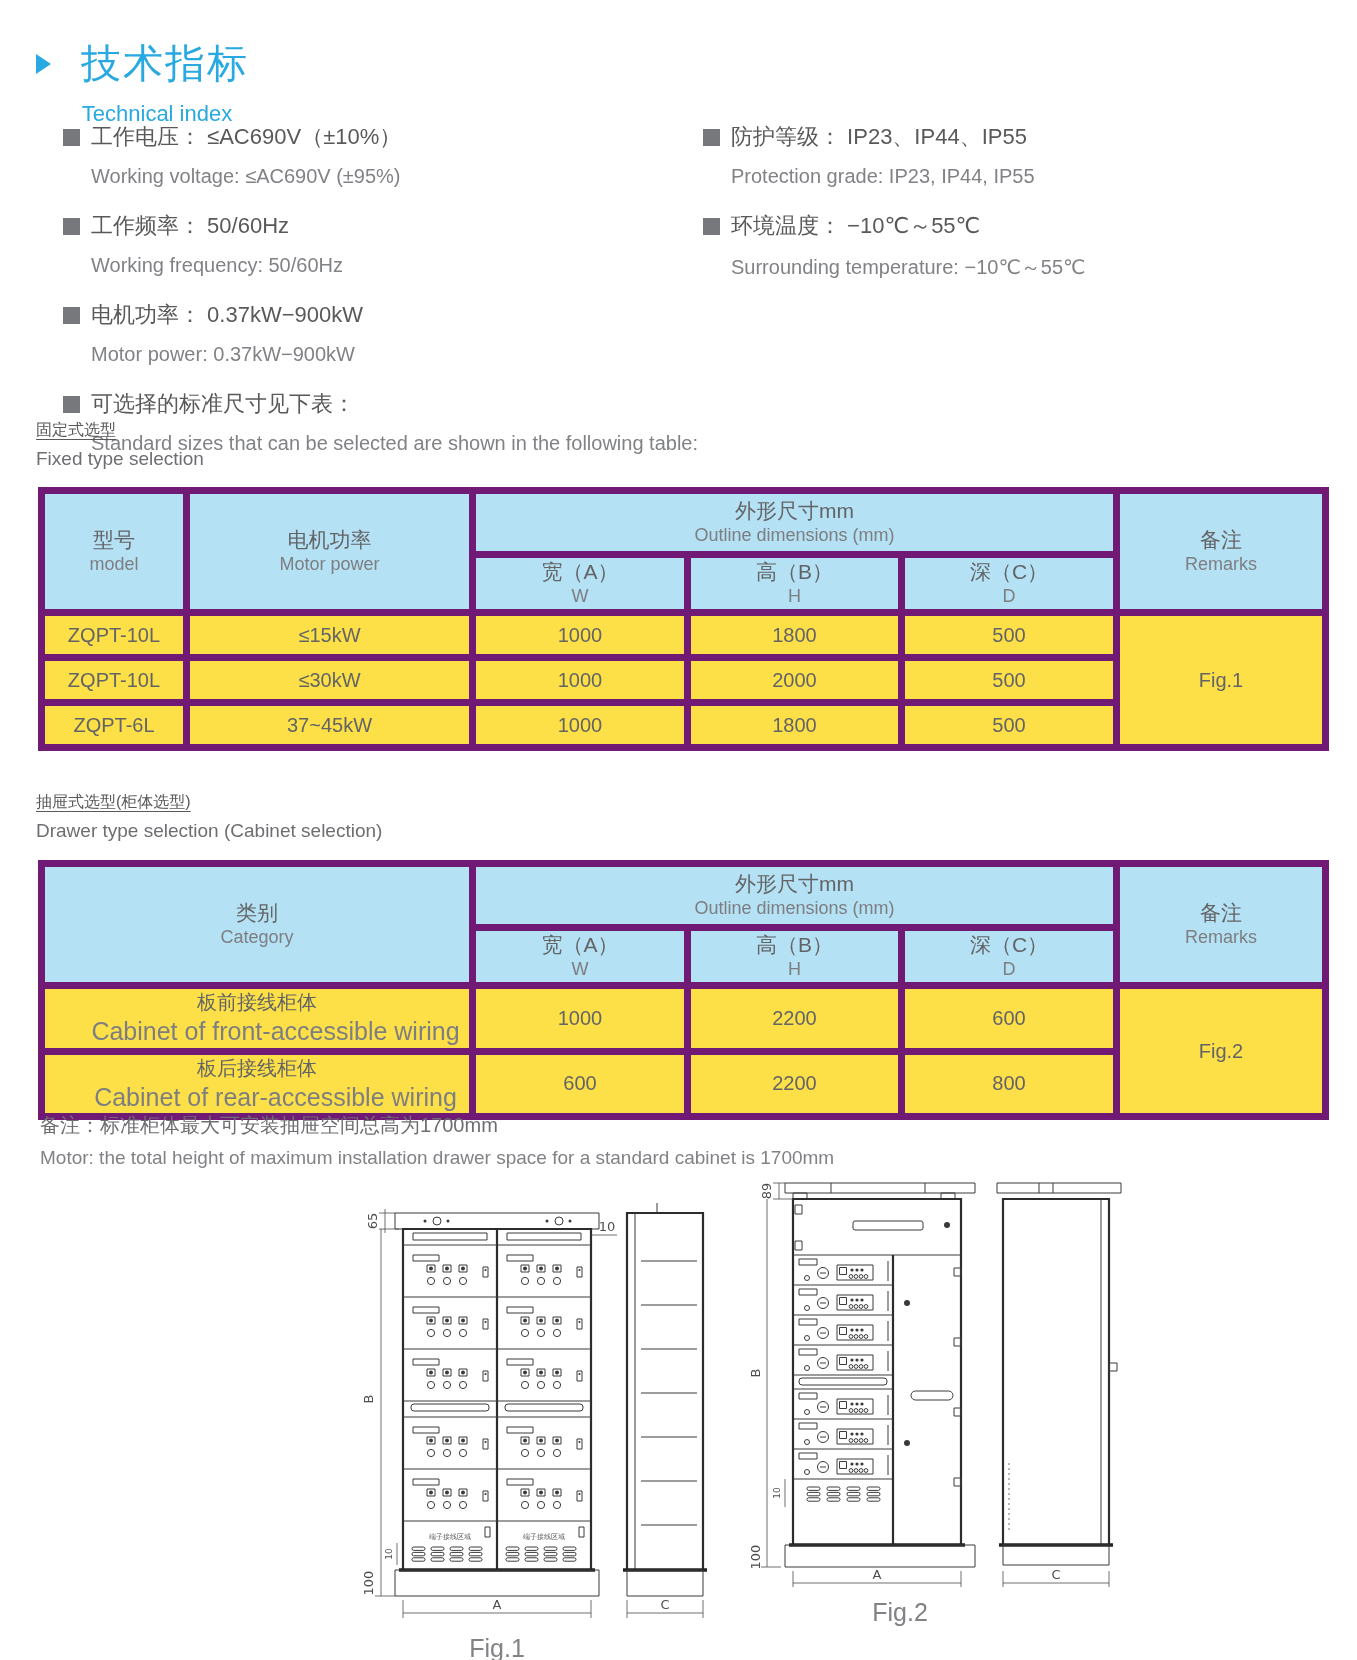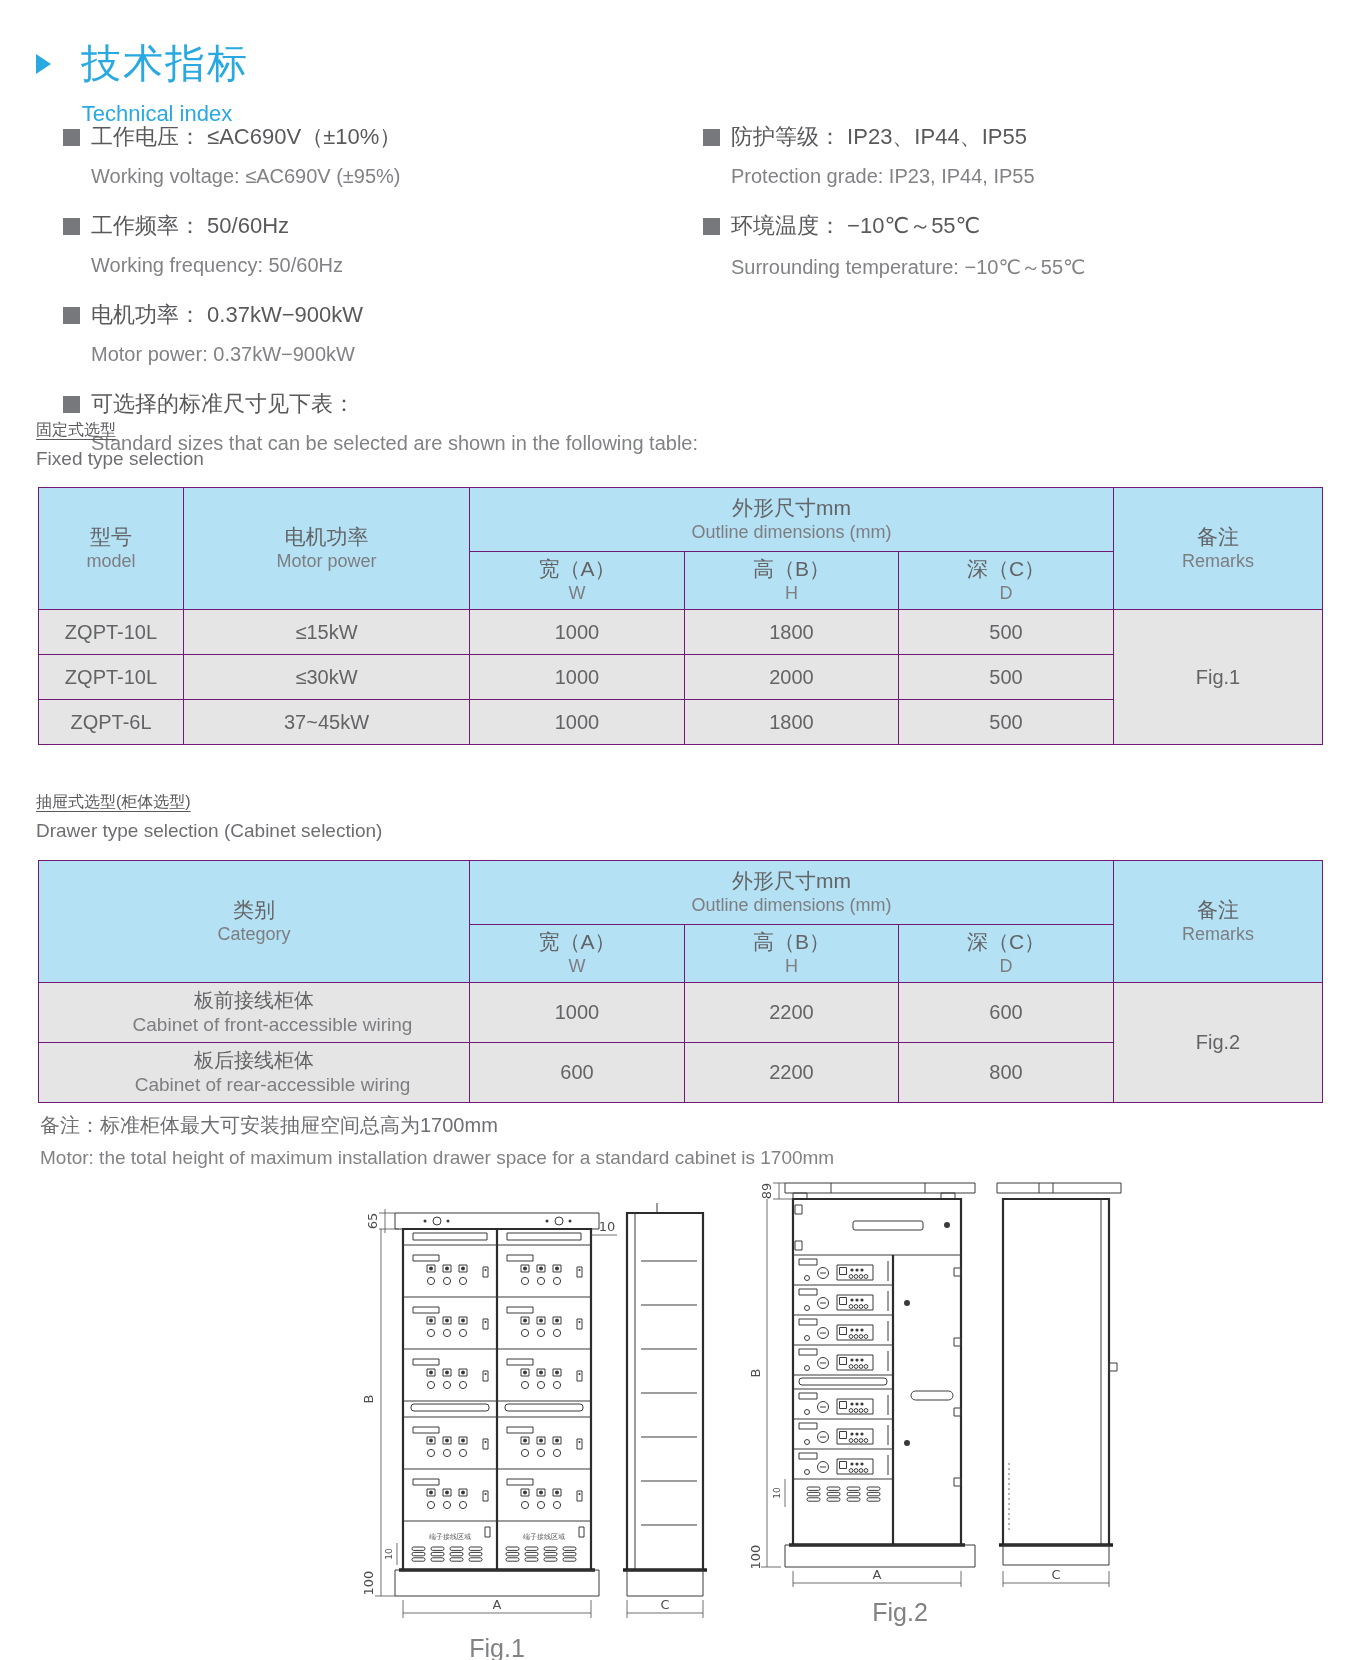--- a/index.html
+++ b/index.html
@@ -23,27 +23,27 @@
   .spec-en { margin:0 0 20px 28px; font-size:20px; color:#808285; height:26px; }
   .gap-big { margin-top:16px; }
 
   
   .sec-label { position:absolute; left:36px; }
   .sec-zh { font-size:16px; color:#58595b; text-decoration:underline; text-underline-offset:4px; }
   .sec-en { font-size:19px; color:#6d6e71; margin-top:7px; }
 
   
   table.spec-table { position:absolute; left:38px; border-collapse:collapse; table-layout:fixed; }
-  .spec-table th, .spec-table td { border:1px solid #701a75; padding:0; vertical-align:middle; text-align:center; }
+  .spec-table th, .spec-table td { border:7px solid #701a75; padding:0; vertical-align:middle; text-align:center; }
   .spec-table th { background:#b5e1f5; font-weight:400; }
-  .spec-table td { background:#e5e5e5; }
+  .spec-table td { background:#fde047; }
   .hzh { font-size:21px; color:#636466; line-height:1.3; }
   .hen { font-size:18px; color:#7d7e81; line-height:1.3; }
   .vzh { font-size:20px; color:#636466; line-height:1.3; }
-  .ven { font-size:19px; color:#7d7e81; line-height:1.3;margin-left:37px; }
+  .ven { font-size:25px; color:#7d7e81; line-height:1.3;margin-left:37px; }
   td.val { font-size:20px; color:#636466; }
   tr.hrow1 { height:64px; }
   tr.hrow2 { height:58px; }
   tr.brow1 { height:45px; }
   tr.brow2 { height:60px; }
 
   
   .note { position:absolute; left:40px; top:1112px; }
   .note-zh { font-size:20px; color:#6d6e71; margin-bottom:8px; }
   .note-en { font-size:19px; color:#808285; }

